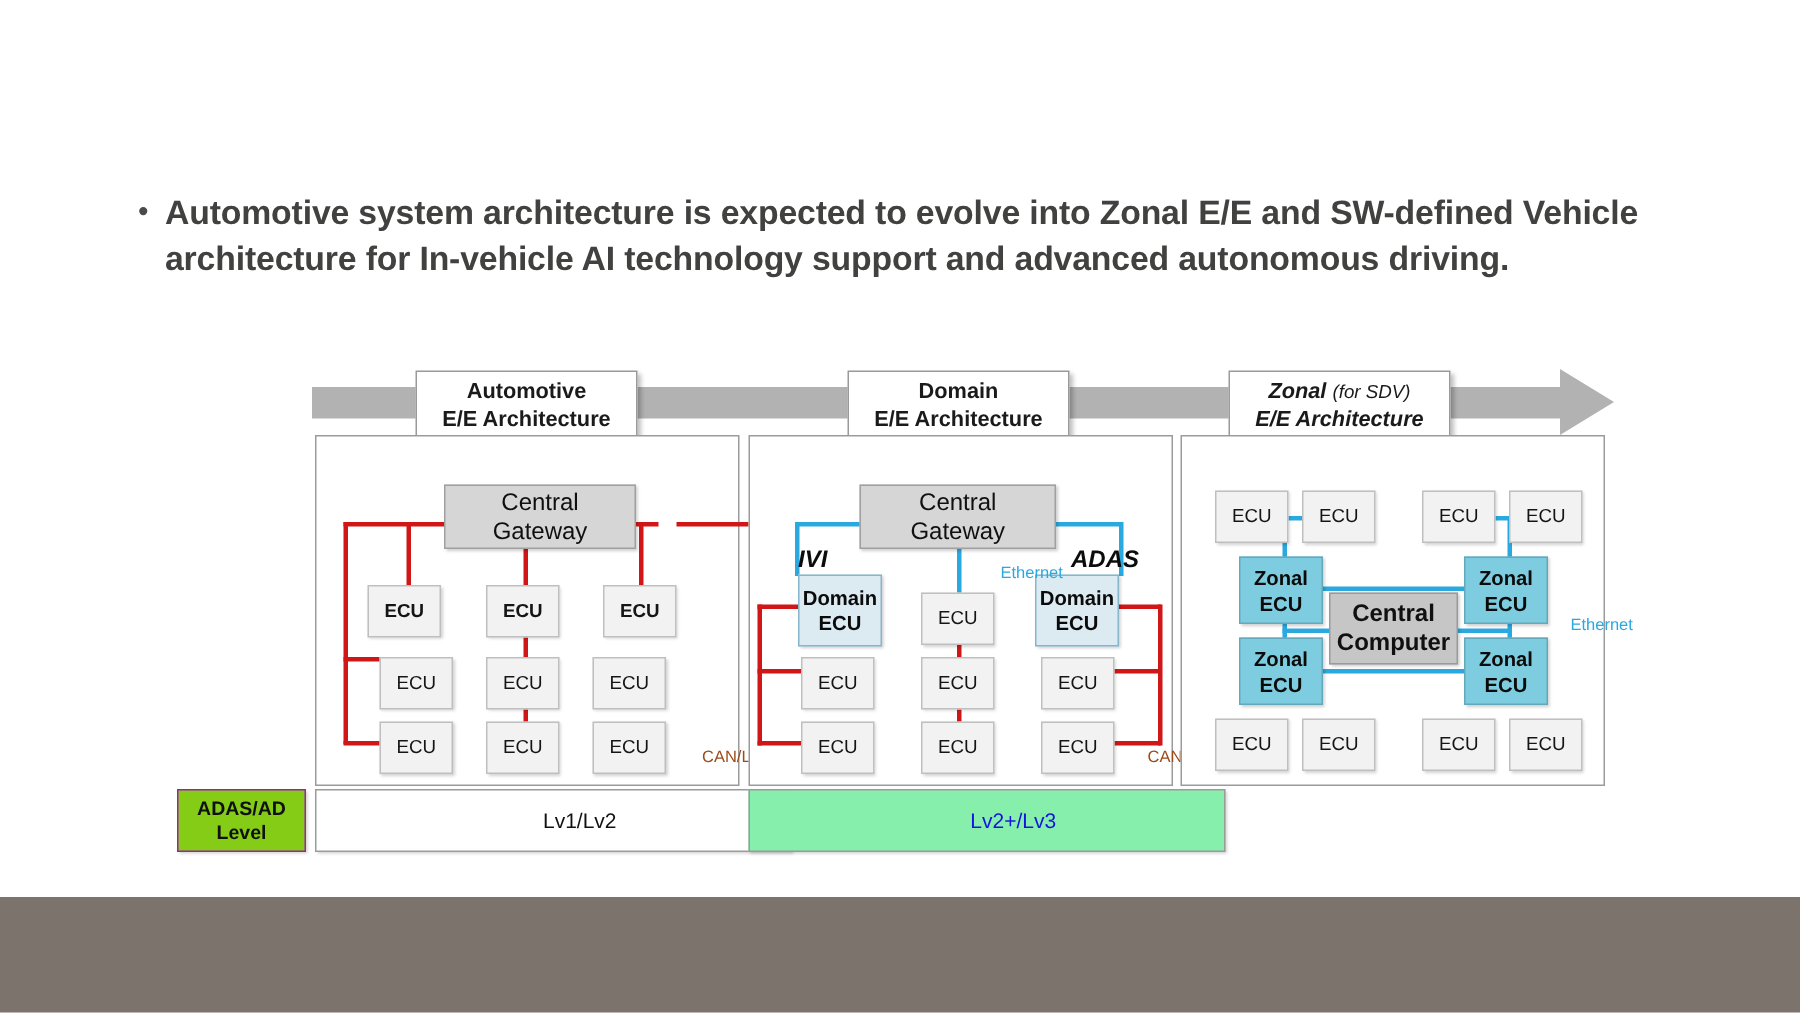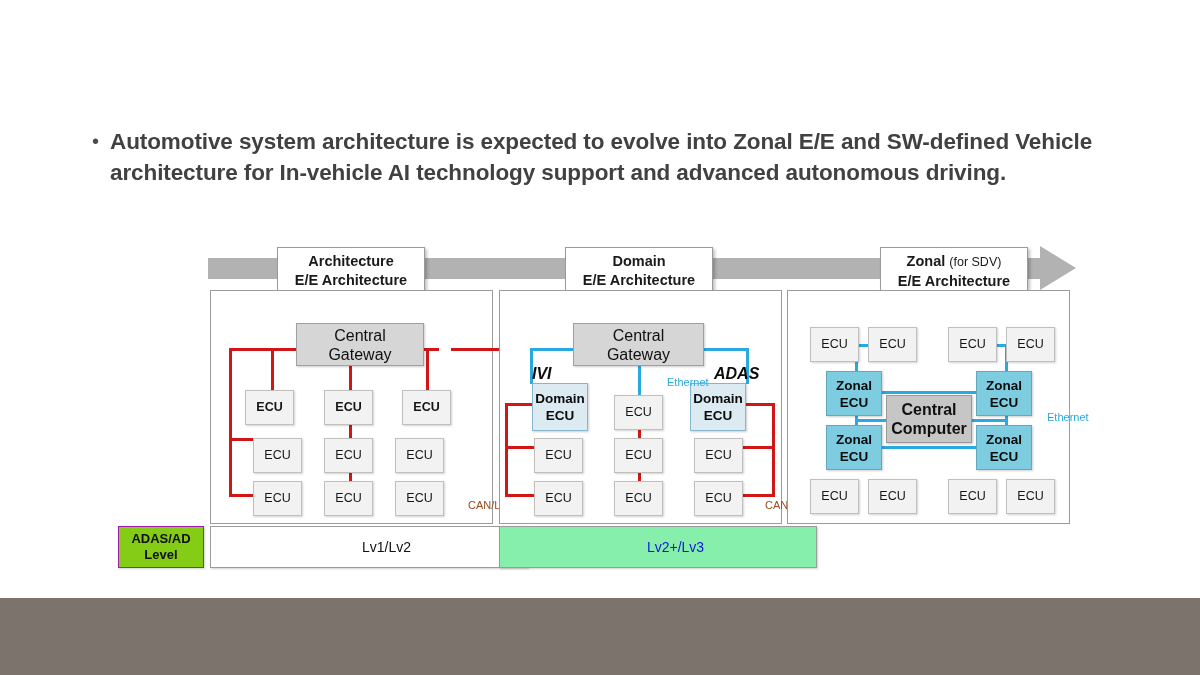--- a/index.html
+++ b/index.html
@@ -55,21 +55,21 @@
     position:absolute;top:247px;
     background:#ffffff;border:1px solid #9a9a9a;
     box-shadow:2px 2px 3px rgba(0,0,0,.25);
     text-align:center;
     padding:4px 0 5px 0;
     font-size:14.5px;font-weight:bold;color:#1a1a1a;line-height:19px;
   }
   .phase-cap .sub{font-weight:normal;font-size:12.5px;}
   #cap-1{left:277px;width:146px;}
   #cap-2{left:565px;width:146px;}
-  #cap-3{left:880px;width:146px;}
+  #cap-3{left:819px;width:146px;font-style:italic;}
 
   
   .panel{
     position:absolute;top:290px;height:232px;
     background:#ffffff;border:1.5px solid #9b9b9b;
   }
   #panel-1{left:210px;width:281px;}
   #panel-2{left:499px;width:281px;}
   #panel-3{left:787px;width:281px;}
 
@@ -154,21 +154,21 @@
       <div class="bullet-text">Automotive system architecture is expected to evolve into Zonal E/E and SW-defined Vehicle architecture for In-vehicle AI technology support and advanced autonomous driving.</div>
     </div>
   </div>
 
   <div class="diagram">
 
     <div class="arrow-band"></div>
     <div class="arrow-head"></div>
 
     <div class="phase-cap" id="cap-1">
-      <span>Architecture</span><br>
+      <span>Automotive</span><br>
       <span>E/E Architecture</span>
     </div>
     <div class="phase-cap" id="cap-2">
       <span>Domain</span><br>
       <span>E/E Architecture</span>
     </div>
     <div class="phase-cap" id="cap-3">
       <span>Zonal</span>
       <span class="sub">(for SDV)</span><br>
       <span>E/E Architecture</span>

